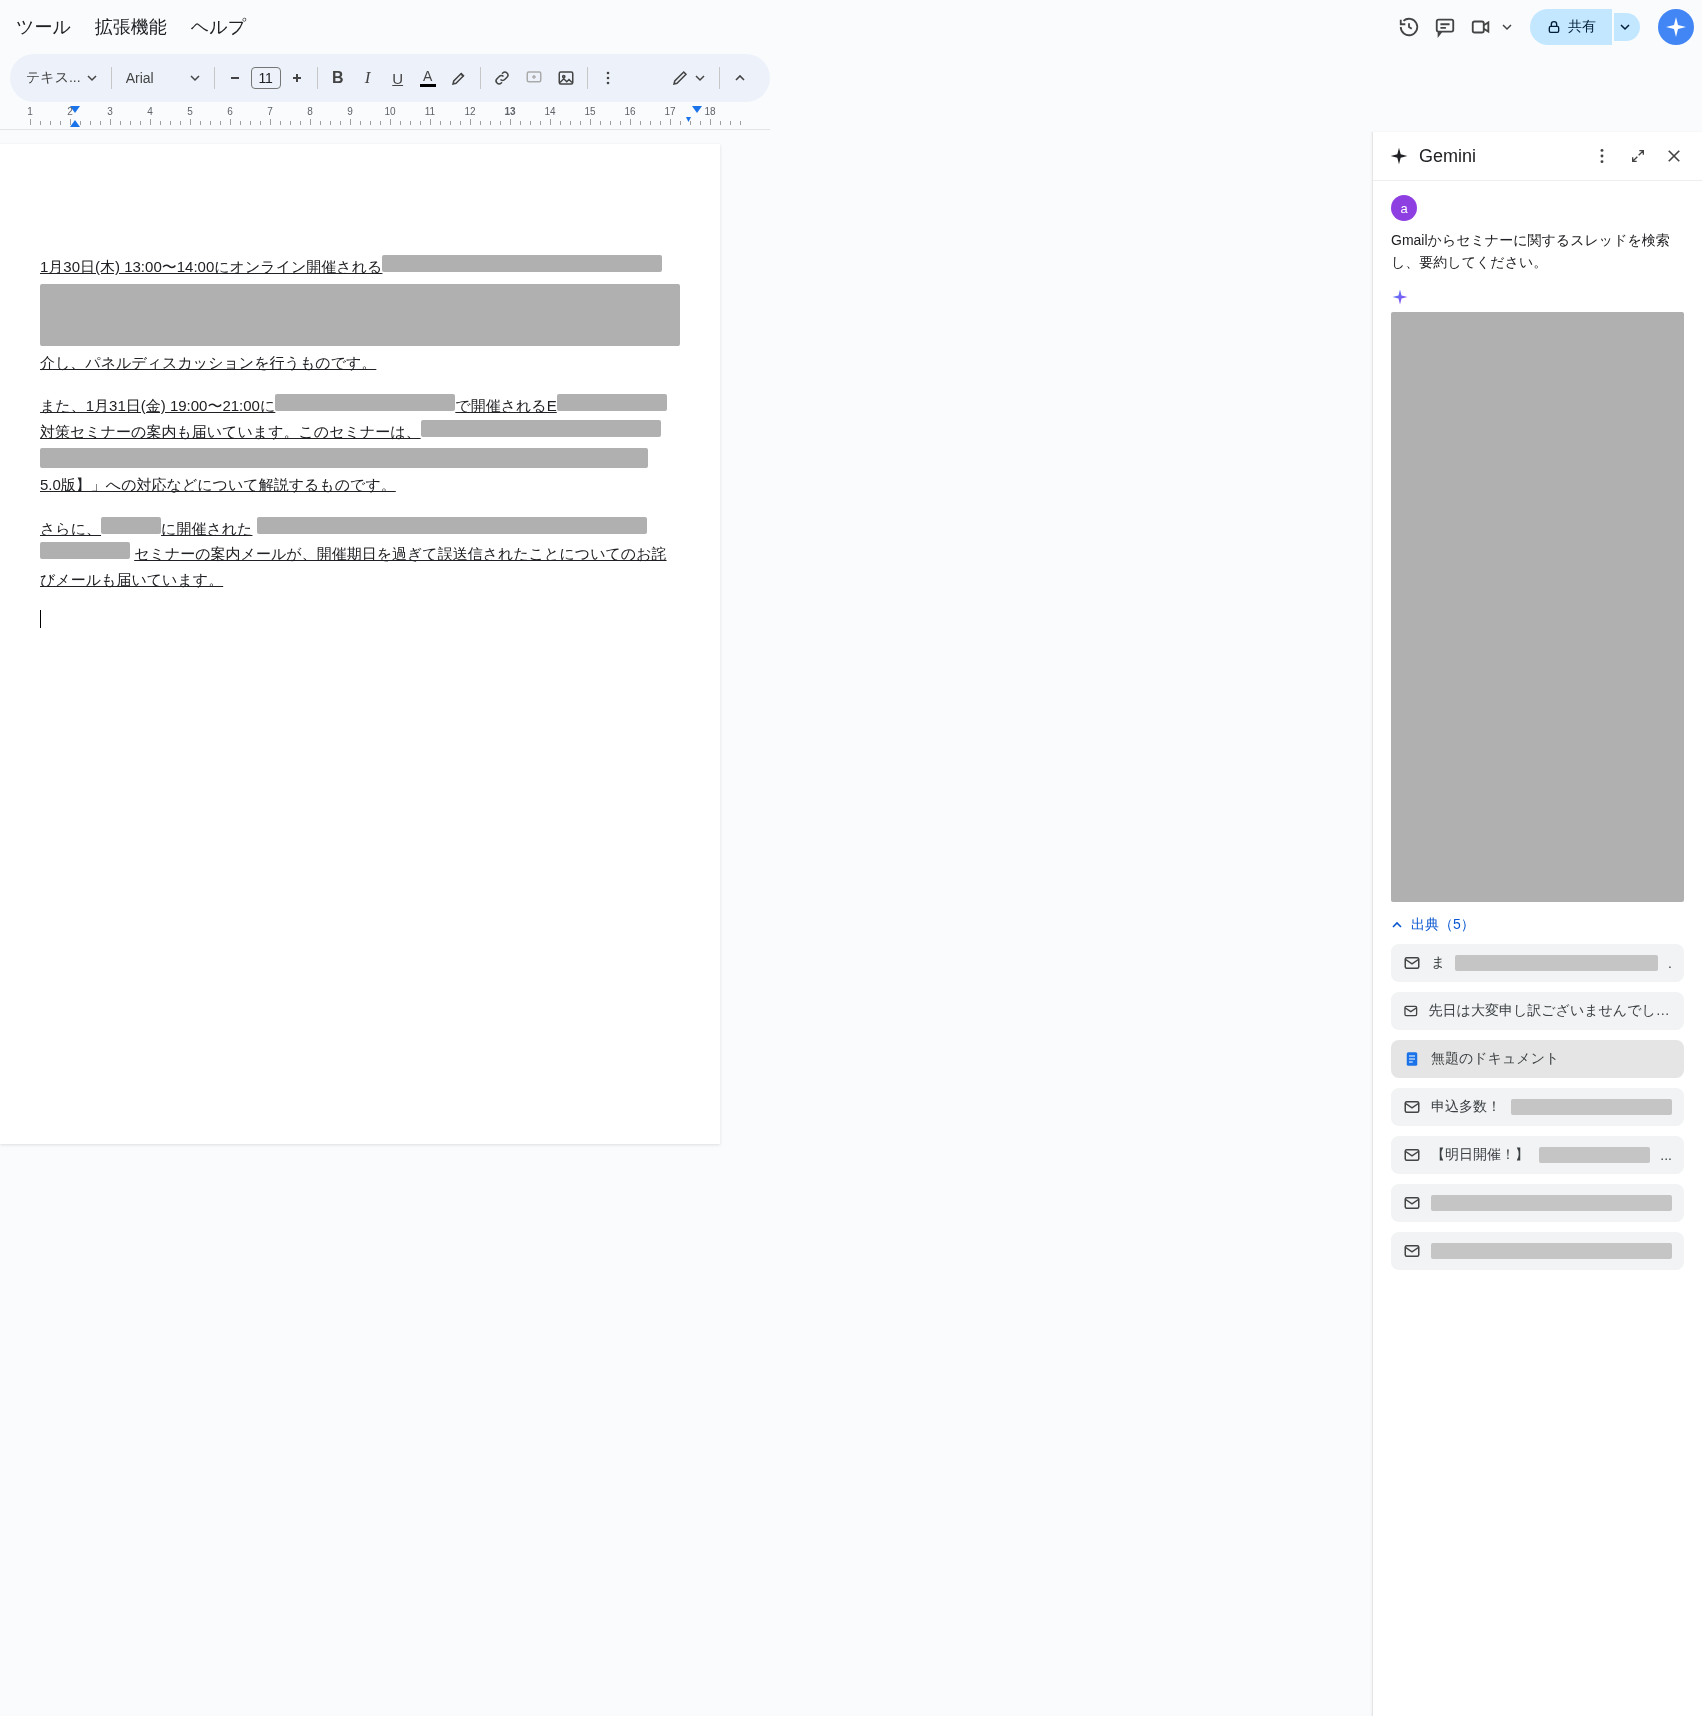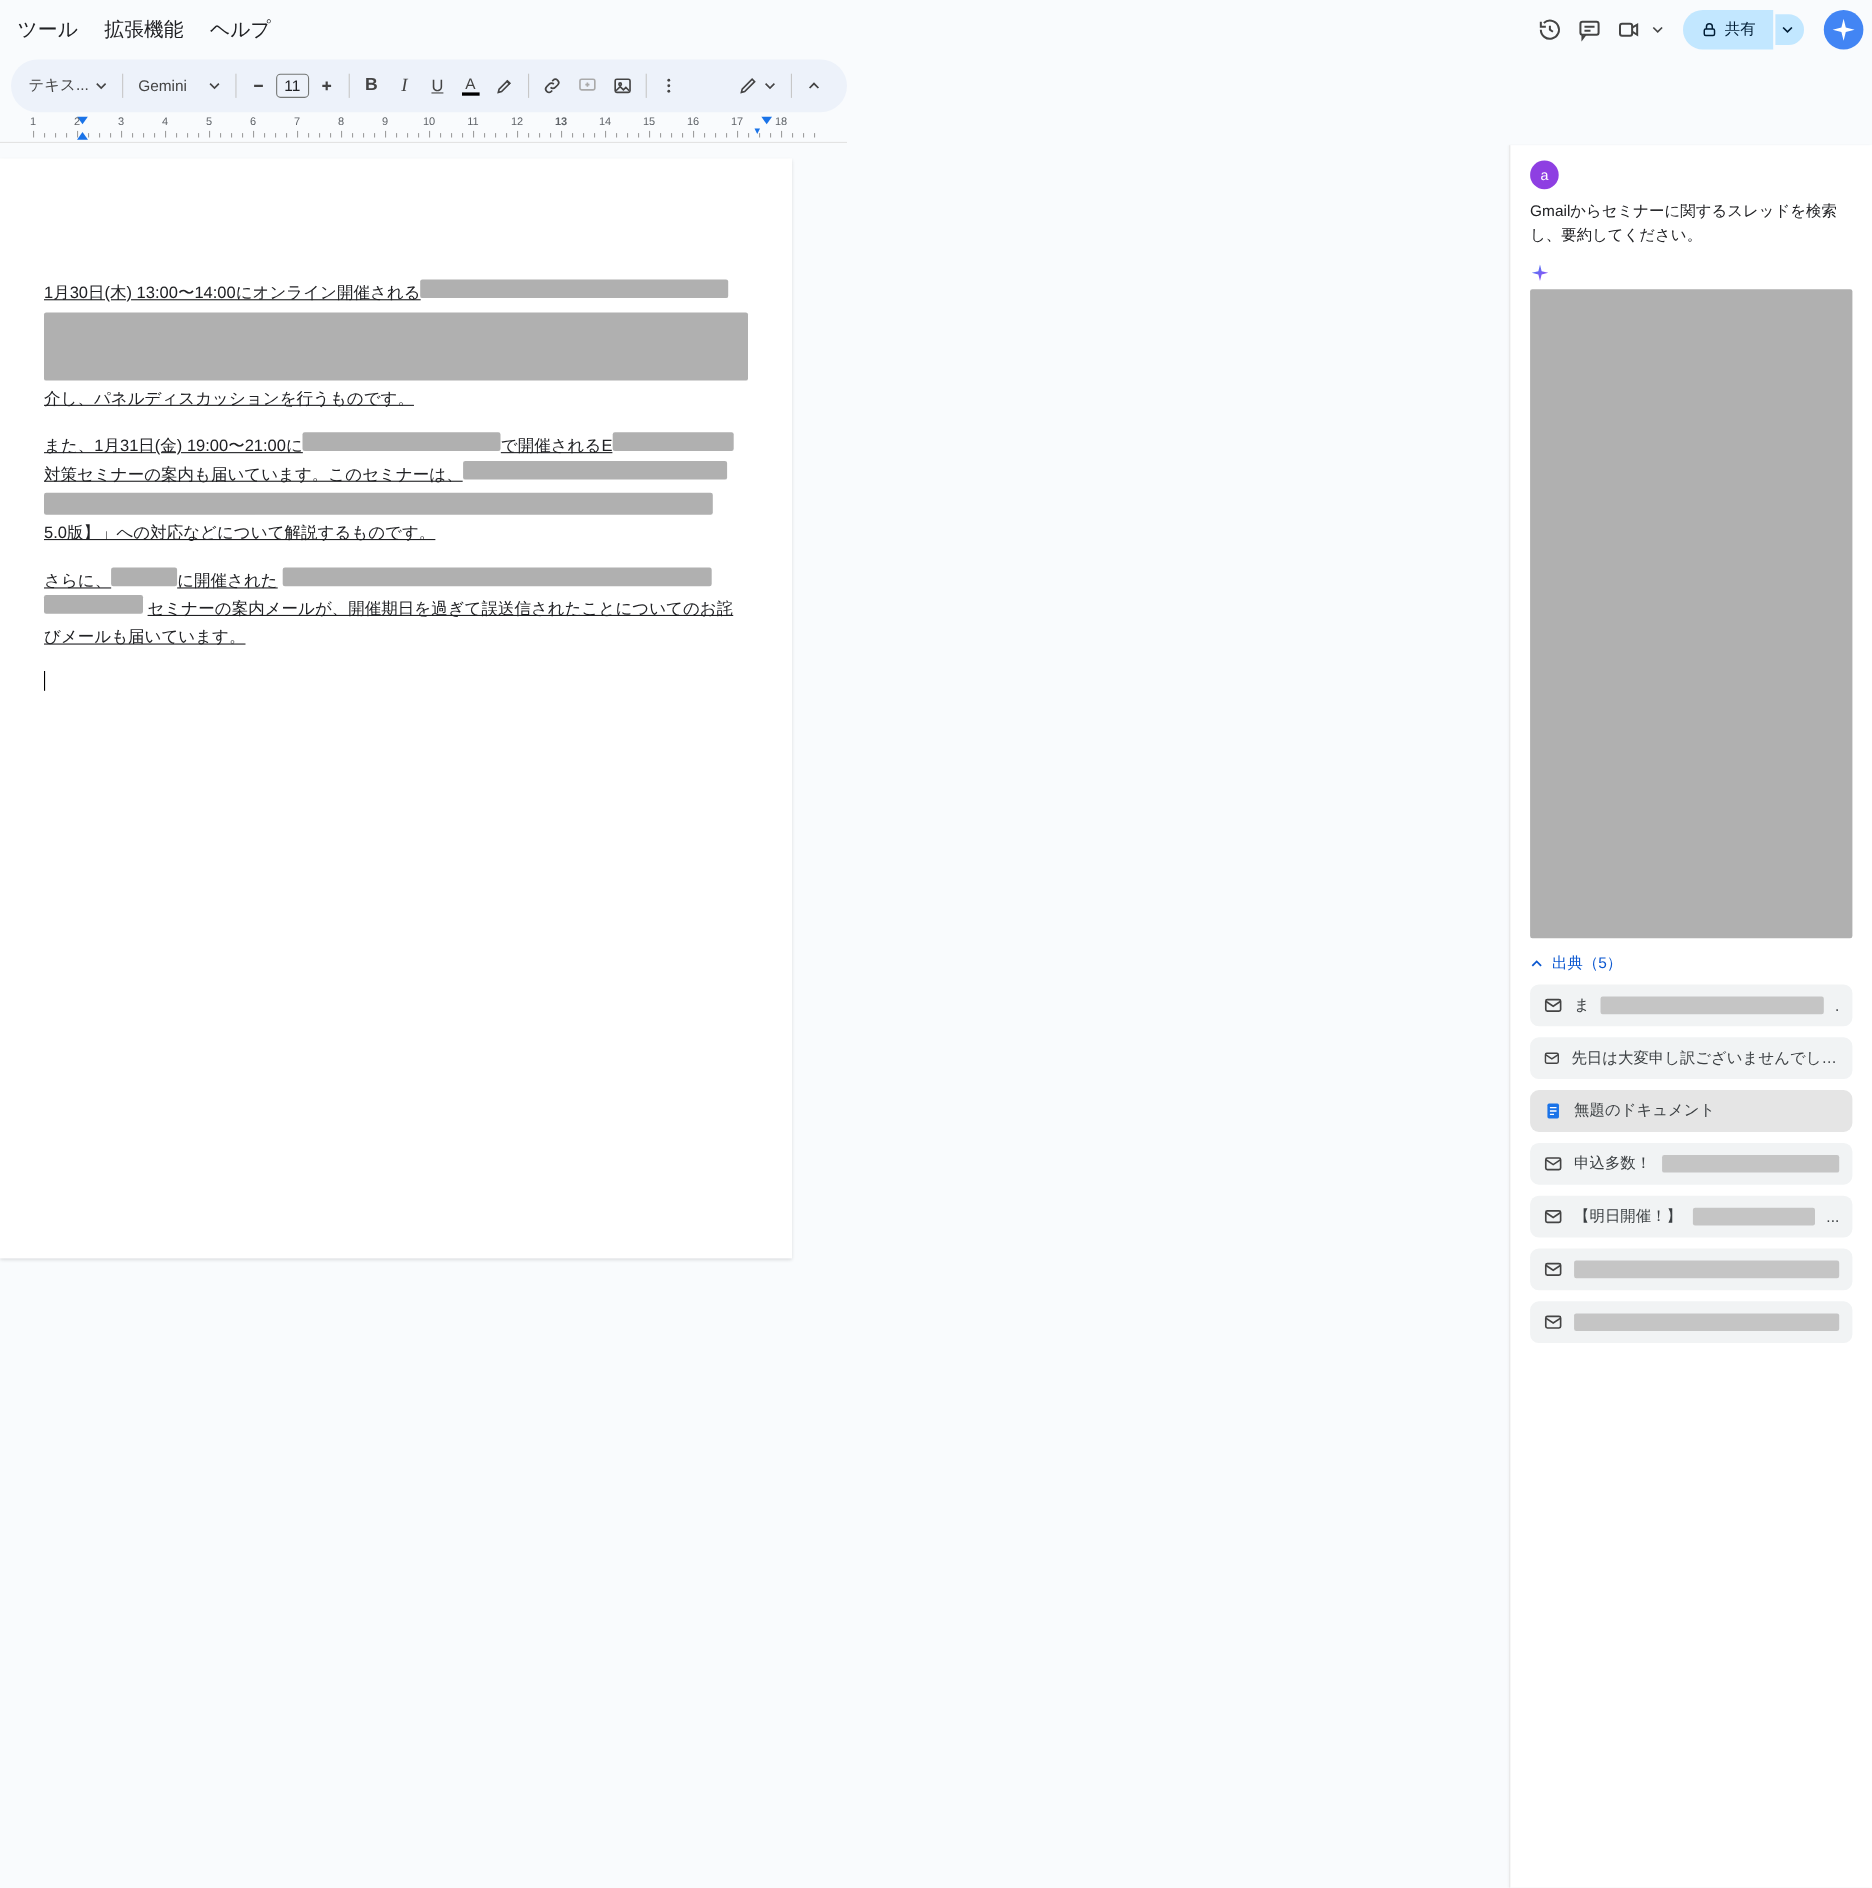--- a/index.html
+++ b/index.html
@@ -129,21 +129,21 @@
 
 <div class="toolbar">
   <div class="tb-sel">
     <span>テキス...</span>
     <svg width="10" height="10" viewBox="0 0 10 10">
         <path d="M1 3l4 4 4-4" stroke="#444" stroke-width="1.5" fill="none"></path>
       </svg>
   </div>
   <div class="sep"></div>
   <div class="tb-sel" style="min-width:90px;">
-    <span>Gemini</span>
+    <span>Arial</span>
     <svg style="margin-left:auto;" width="10" height="10" viewBox="0 0 10 10">
         <path d="M1 3l4 4 4-4" stroke="#444" stroke-width="1.5" fill="none"></path>
       </svg>
   </div>
   <div class="sep"></div>
   <div class="tb-item">
       <svg width="14" height="14" viewBox="0 0 14 14">
         <path d="M3 7h8" stroke="#444" stroke-width="2"></path>
       </svg>
     </div>
@@ -329,20 +329,47 @@
       </div>
       <div class="para">
         <span>さらに、</span><span class="redact" style="width:60px;height:17px;"></span><span>に開催された</span> <span class="redact" style="width:390px;height:17px;"></span><br>
         <span class="redact" style="width:90px;height:17px;"></span> <span>セミナーの案内メールが、開催期日を過ぎて誤送信されたことについてのお詫びメールも届いています。</span>
       </div>
       <div class="para"><span class="cursor"></span></div>
     </div>
   </div>
 
   <div class="side">
+    <div class="side-head">
+      <div class="side-title">
+        <svg width="20" height="20" viewBox="0 0 24 24">
+            <path d="M12 2l2 8 8 2-8 2-2 8-2-8-8-2 8-2z" fill="#202124"></path>
+          </svg>
+        <span>Gemini</span>
+      </div>
+      <div class="side-actions">
+        <div class="side-btn">
+          <svg width="18" height="18" viewBox="0 0 16 16" fill="#444">
+              <circle cx="8" cy="3" r="1.3"></circle>
+              <circle cx="8" cy="8" r="1.3"></circle>
+              <circle cx="8" cy="13" r="1.3"></circle>
+            </svg>
+        </div>
+        <div class="side-btn">
+          <svg width="16" height="16" viewBox="0 0 24 24" fill="none" stroke="#444" stroke-width="2">
+              <path d="M14 4h6v6M20 4l-7 7M10 20H4v-6M4 20l7-7"></path>
+            </svg>
+        </div>
+        <div class="side-btn">
+          <svg width="18" height="18" viewBox="0 0 24 24" stroke="#444" stroke-width="2.2">
+              <path d="M5 5l14 14M19 5L5 19"></path>
+            </svg>
+        </div>
+      </div>
+    </div>
     <div class="side-body">
       <div class="avatar">a</div>
       <div class="prompt">Gmailからセミナーに関するスレッドを検索し、要約してください。</div>
       <div class="spark-row">
         <svg width="18" height="18" viewBox="0 0 24 24">
             <defs>
               <linearGradient id="g" x1="0" x2="1" y1="0" y2="1">
                 <stop offset="0" stop-color="#4285f4"></stop>
                 <stop offset="1" stop-color="#a142f4"></stop>
               </linearGradient>

